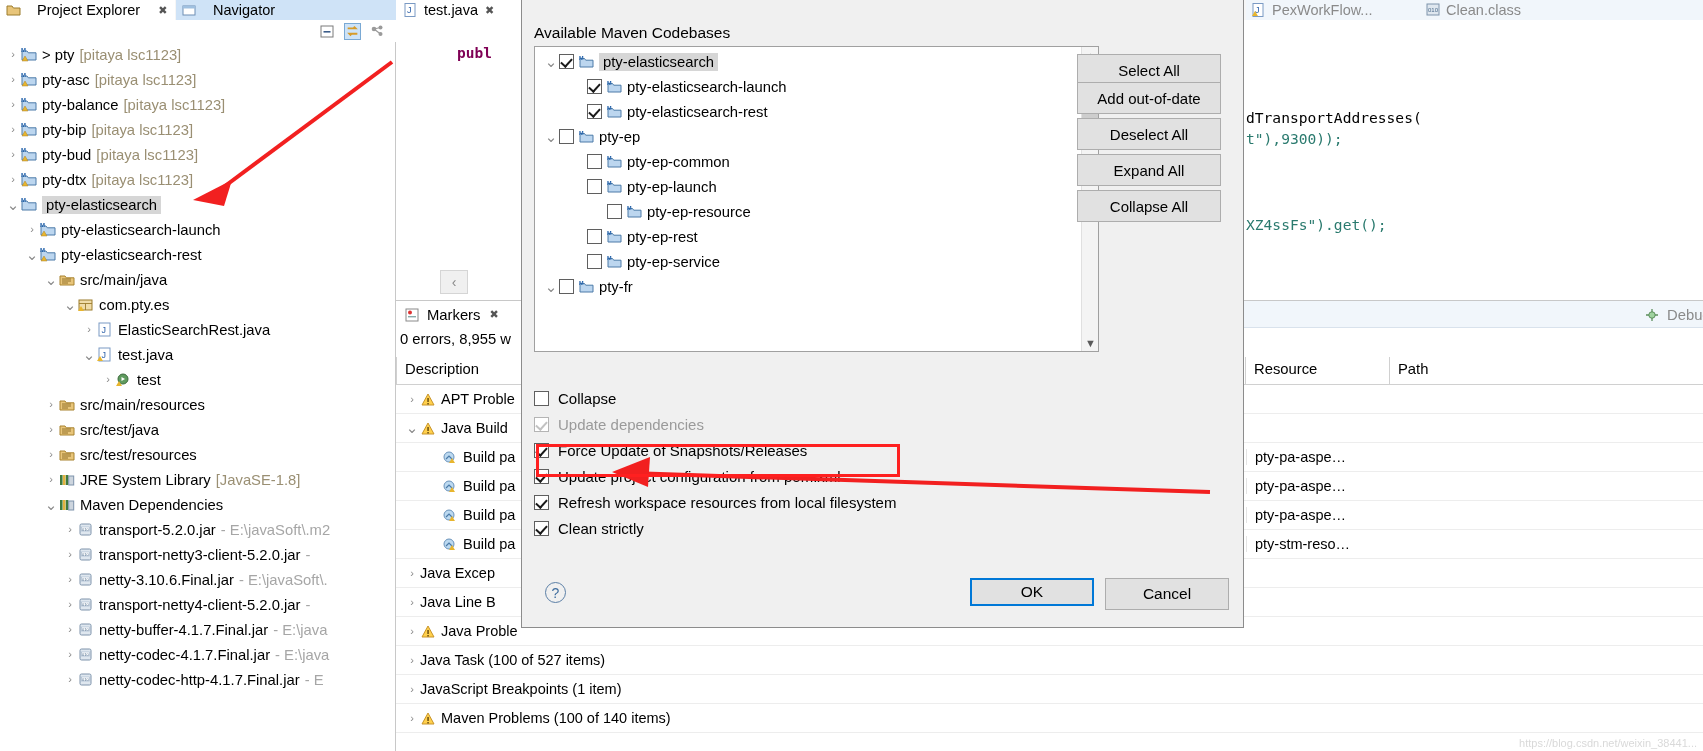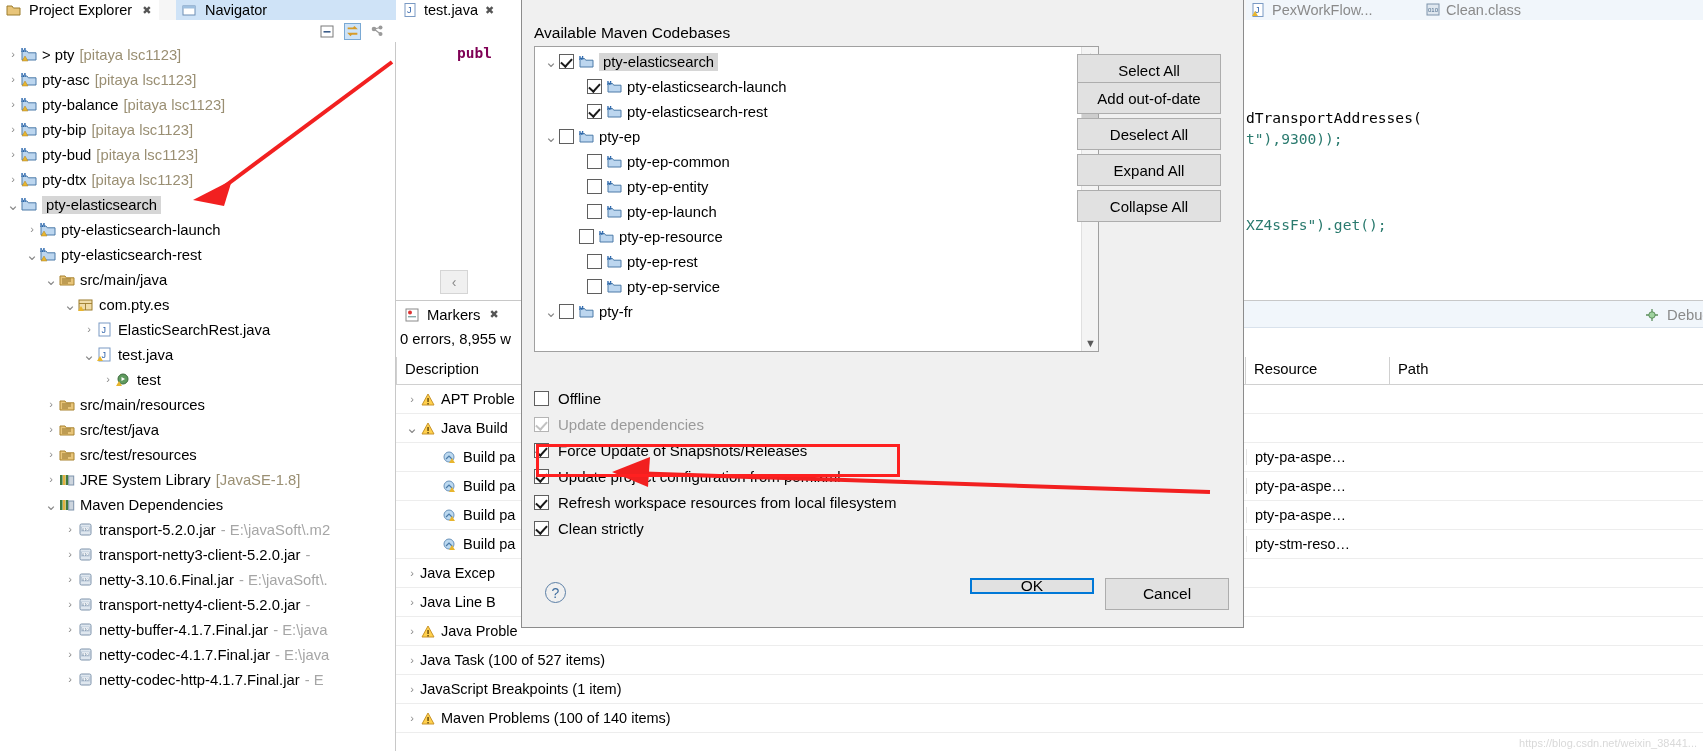--- a/index.html
+++ b/index.html
@@ -19,21 +19,21 @@
     position: absolute; left: 0; top: 0; width: 396px; height: 751px;
     background: #ffffff;
     border-right: 1px solid #c8c8c8;
   }
   .pe-tabbar {
     position: absolute; left: 0; top: 0; width: 396px; height: 20px;
     background: #f6f6f6;
   }
   .pe-tab {
     position: absolute; top: 0; height: 20px;
-    display: flex; align-items: center; gap: 8px;
+    display: flex; align-items: center; gap: 16px;
     padding: 0 8px 0 6px;
     font-size: 14.5px;
     white-space: nowrap;
   }
   .pe-tab.active { left: 0; background: #ffffff; font-weight: normal; }
   .pe-tab.inactive { left: 176px; background: #cfe3f7; width: 220px; }
   .tabicon { width: 15px; height: 14px; flex: 0 0 15px; position: relative; }
   .tabclose { color: #555; font-size: 11px; margin-left: 2px; }
 
   .pe-toolbar {
@@ -142,21 +142,21 @@
 
   .dlg-opts{ position:absolute; left:12px; top:385px; width:700px; }
   .opt{ display:flex; align-items:center; height:26px; font-size:15px; }
   .opt .cb{ margin-right:9px; }
   .opt.disabled{ color:#9a9a9a; }
 
   .dlg-foot{ position:absolute; left:0; bottom:0; width:723px; height:55px; }
   .help-icon{ position:absolute; left:23px; top:10px; width:21px;height:21px; border-radius:50%;
       border:1px solid #5b7fa6; color:#3f6d9e; font-size:14px; display:flex;
       align-items:center;justify-content:center; }
-  .okbtn{ position:absolute; left:448px; top:6px; width:124px; height:16px;
+  .okbtn{ position:absolute; left:448px; top:6px; width:124px; height:28px;
       background:#e1e1e1; border:2px solid #0078d7; display:flex;align-items:center;
       justify-content:center; font-size:15.5px;}
   .cancelbtn{ position:absolute; left:583px; top:6px; width:124px; height:32px;
       background:#e1e1e1; border:1px solid #adadad; display:flex;align-items:center;
       justify-content:center; font-size:15.5px;}
 
   
   .anno { position:absolute; pointer-events:none; }
   .hl-box{ position:absolute; left:536px; top:444px; width:364px; height:33px;
      border:3px solid #ff2020; }
@@ -742,32 +742,23 @@
               </svg></span>
             <span class="">pty-ep-common</span>
           </div>
           <div class="dt-row" style="padding-left: 36px;">
             <span class="ar"></span>
             <span class="cb"></span>
             <span class="micn"><svg width="17" height="14" viewBox="0 0 17 14">
                 <path d="M2 3.5h4.5l1.2 1.7H15V12H2z" fill="#bcd6ef" stroke="#4c7ba8"></path>
                 <text x="1" y="4.5" font-size="5.5" fill="#1f5fa9" font-weight="bold">M</text>
               </svg></span>
-            <span class="">pty-ep-entity</span>
-          </div>
-          <div class="dt-row" style="padding-left: 36px;">
-            <span class="ar"></span>
-            <span class="cb"></span>
-            <span class="micn"><svg width="17" height="14" viewBox="0 0 17 14">
-                <path d="M2 3.5h4.5l1.2 1.7H15V12H2z" fill="#bcd6ef" stroke="#4c7ba8"></path>
-                <text x="1" y="4.5" font-size="5.5" fill="#1f5fa9" font-weight="bold">M</text>
-              </svg></span>
             <span class="">pty-ep-launch</span>
           </div>
-          <div class="dt-row" style="padding-left: 28px;">
+          <div class="dt-row" style="padding-left: 56px;">
             <span class="ar"></span>
             <span class="cb"></span>
             <span class="micn"><svg width="17" height="14" viewBox="0 0 17 14">
                 <path d="M2 3.5h4.5l1.2 1.7H15V12H2z" fill="#bcd6ef" stroke="#4c7ba8"></path>
                 <text x="1" y="4.5" font-size="5.5" fill="#1f5fa9" font-weight="bold">M</text>
               </svg></span>
             <span class="">pty-ep-resource</span>
           </div>
           <div class="dt-row" style="padding-left: 36px;">
             <span class="ar"></span>
@@ -808,21 +799,21 @@
         <div class="dbtn" style="top: 8px;">Select All</div>
         <div class="dbtn" style="top: 36px;">Add out-of-date</div>
         <div class="dbtn" style="top: 72px;">Deselect All</div>
         <div class="dbtn" style="top: 108px;">Expand All</div>
         <div class="dbtn" style="top: 144px;">Collapse All</div>
       </div>
 
     <div class="dlg-opts" id="dlg-options">
         <div class="opt">
           <span class="cb"></span>
-          <span>Offline</span>
+          <span>Collapse</span>
         </div>
         <div class="opt disabled">
           <span class="cb checked dim"></span>
           <span>Update dependencies</span>
         </div>
         <div class="opt">
           <span class="cb checked"></span>
           <span>Force Update of Snapshots/Releases</span>
         </div>
         <div class="opt">

